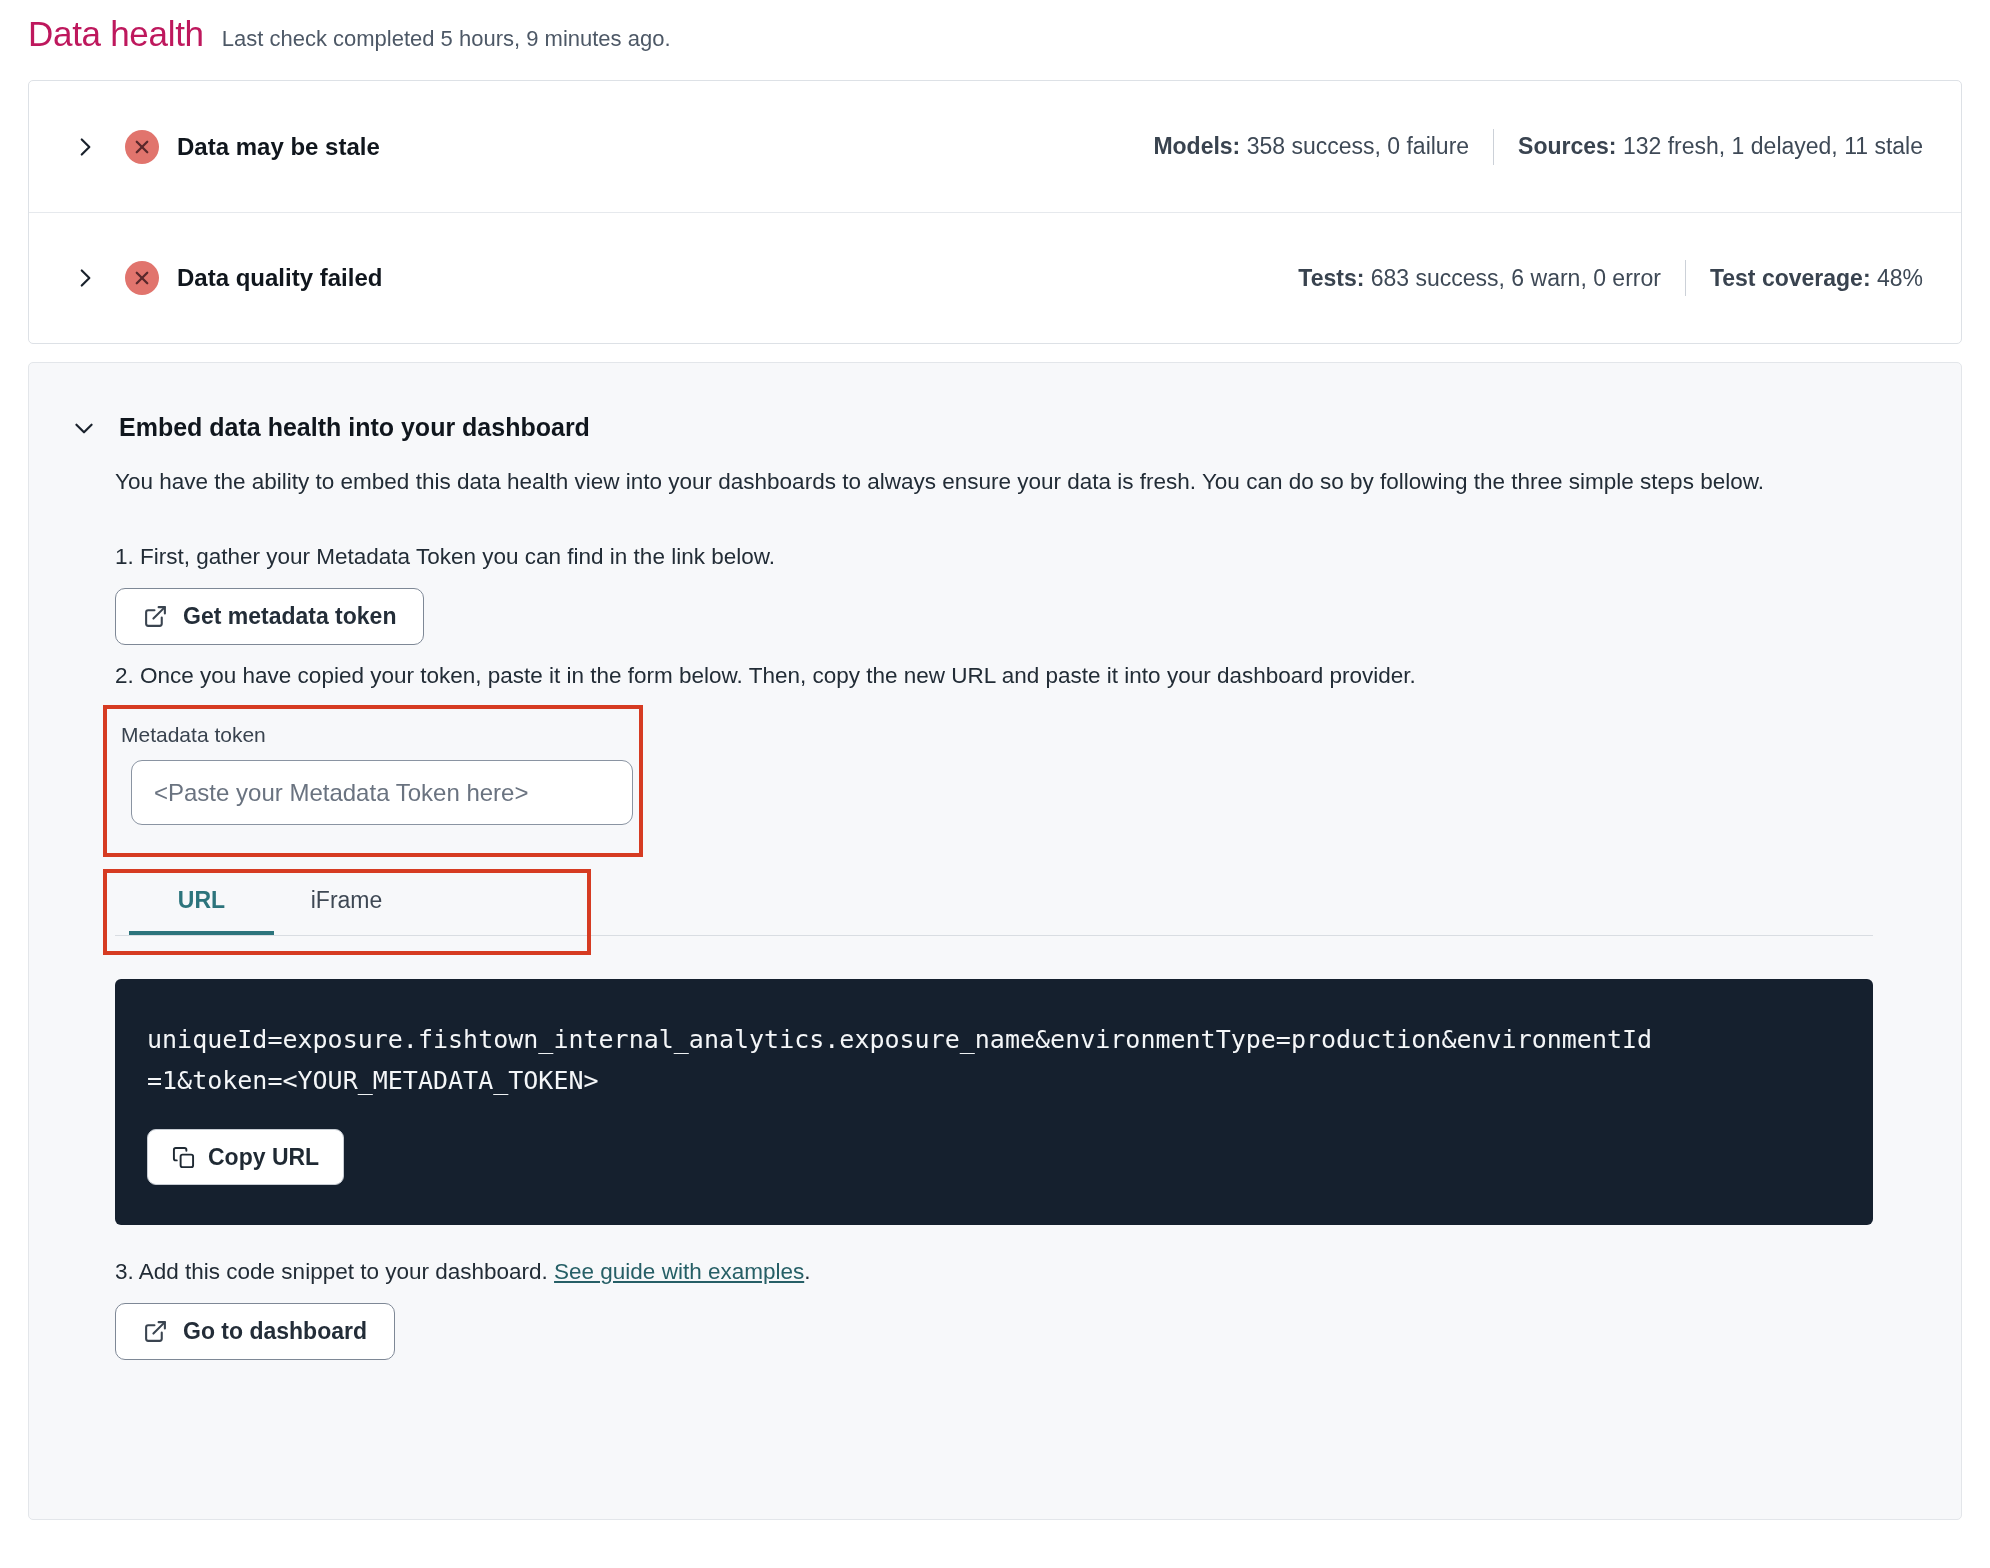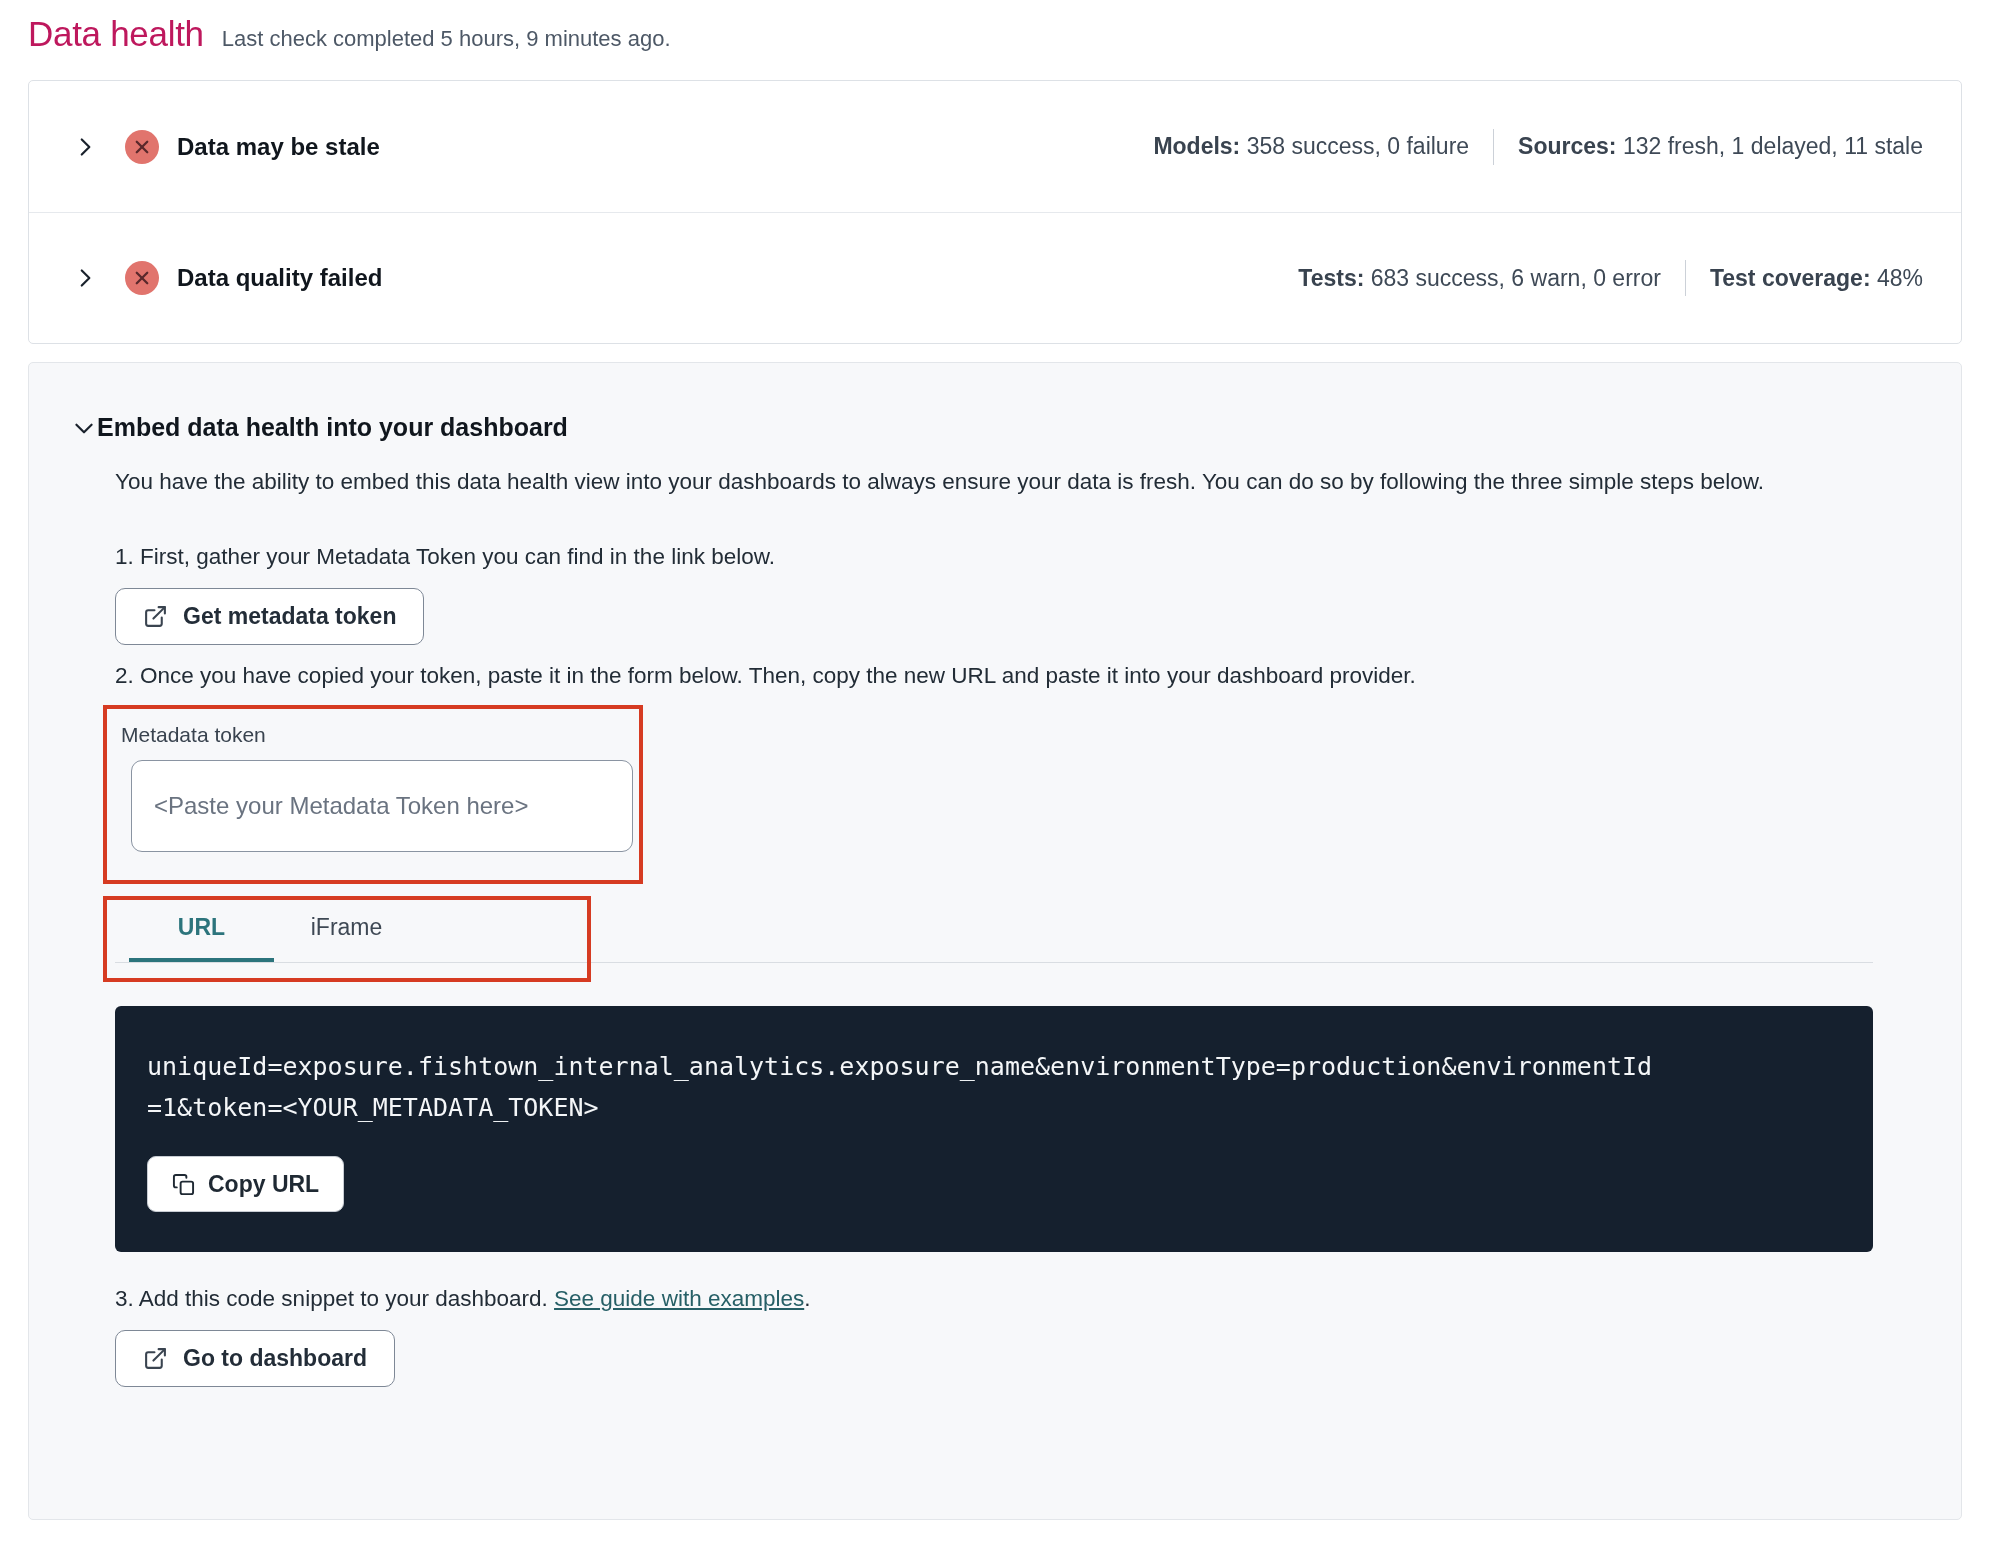--- a/index.html
+++ b/index.html
@@ -23,33 +23,33 @@
              display:flex; align-items:center; justify-content:center; }
   .row-label { font-size:24px; font-weight:700; color:#10161d; margin-left:18px; }
   .row-stats { display:flex; align-items:center; font-size:23px; color:#3e4956; }
   .stat b { font-weight:700; color:#39434f; }
   .stat-divider { width:1px; height:36px; background:#ccd1d8; margin:0 24px; }
 
   
   .embed-card { margin:18px 28px 0 28px; border:1px solid #e3e6ea; border-radius:5px;
                 background:#f7f8fa; padding:50px 0 40px 0; min-height:1158px; }
   .embed-header { display:flex; align-items:center; padding-left:42px; }
-  .embed-title { font-size:25px; font-weight:700; color:#10161d; }
+  .embed-title { font-size:25px; font-weight:700; color:#10161d; margin-left:22px; }
   .embed-desc { margin:20px 90px 0 86px; max-width:1700px; font-size:22.5px; line-height:40px; color:#222c36; }
   .step-text { margin:42px 0 0 86px; font-size:22.5px; color:#222c36; }
 
   .ghost-btn { display:inline-flex; align-items:center; gap:15px; margin:18px 0 0 86px;
                height:57px; padding:0 27px; background:#ffffff; border:1.5px solid #7e8896;
                border-radius:10px; font-size:23px; font-weight:700; color:#232d38; cursor:pointer;
                font-family:inherit; }
 
   
   .annot1 { margin:16px 0 0 74px; width:540px; border:4px solid #d63b22; padding:14px 0 28px 14px; }
   .field-label { font-size:21px; font-weight:400; color:#39434f; }
-  .token-input { display:block; margin-top:13px; margin-left:10px; width:502px; height:92px;
+  .token-input { display:block; margin-top:13px; margin-left:10px; width:502px; height:65px;
                  border:1.5px solid #8a94a2; border-radius:11px; background:#fff;
                  font-size:24px; color:#3e4854; padding:0 22px; font-family:inherit; outline:none; }
   .token-input::placeholder { color:#6a7380; }
 
   .tabs-wrap { position:relative; margin:12px 0 0 74px; height:88px; }
   .tabstrip { position:absolute; left:12px; top:0; width:1758px; height:67px;
               display:flex; align-items:stretch; border-bottom:1px solid #d9dde2; padding-left:14px; }
   .tab { min-width:145px; padding:0 30px; display:flex; align-items:center; justify-content:center;
          font-size:23px; cursor:pointer; border-bottom:4px solid transparent; }
   .tab.active { color:#2c747c; font-weight:700; border-bottom-color:#2c747c; }

